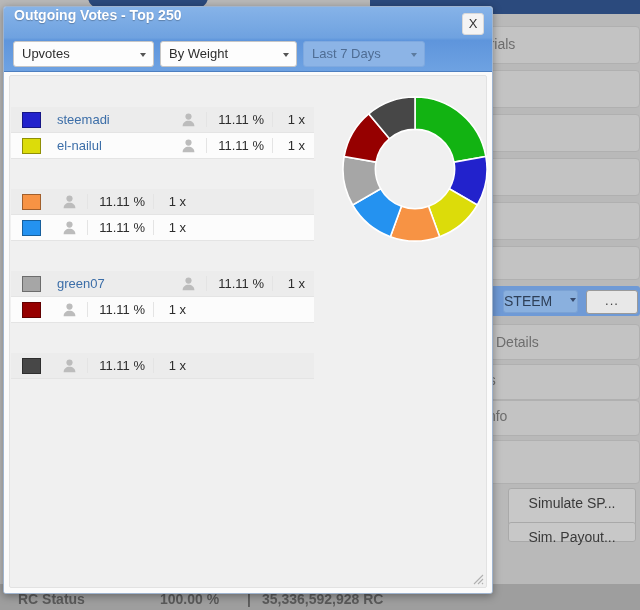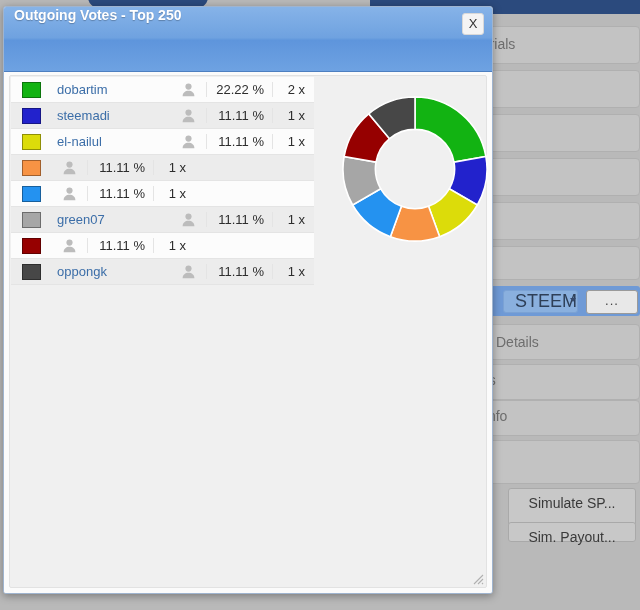--- a/index.html
+++ b/index.html
@@ -30,21 +30,21 @@
     position: absolute; color: #6e6e6e; font-size: 14px;
     white-space: nowrap; filter: blur(0.4px);
   }
   .bg-steem-bar {
     position: absolute; left: 430px; top: 286px; width: 210px; height: 30px;
     background: #6f9ad6; border-radius: 3px;
   }
   .bg-steem-pill {
     position: absolute; left: 503px; top: 290px; width: 75px; height: 23px;
     background: #8ab0de; border: 1px solid #7ba2d4; border-radius: 3px;
-    color: #2e3f57; font-size: 18px; line-height: 21px; text-align: right;
+    color: #2e3f57; font-size: 14px; line-height: 21px; text-align: left;
   }
   .bg-steem-caret {
     position: absolute; left: 570px; top: 298px;
     border-left: 3px solid transparent; border-right: 3px solid transparent;
     border-top: 4px solid #36486a;
   }
   .bg-dots-btn {
     position: absolute; left: 586px; top: 290px; width: 52px; height: 24px;
     background: #e8e8e8; border: 1px solid #9a9a9a; border-radius: 3px;
     color: #444; font-size: 13px; line-height: 20px; text-align: center;
@@ -124,21 +124,21 @@
 
   
   .vote-list {
     position: absolute; left: 1px; top: 1px; width: 303px;
   }
   .vote-row {
     display: flex; align-items: center;
     height: 26px; border-bottom: 1px solid #e4e4e4;
     background: #fcfcfc;
   }
-  .vote-row.alt { background: #ececec; }
+  .vote-row.alt { background: #ececec; margin-top: 30px; }
   .swatch-cell { width: 40px; display: flex; justify-content: center; }
   .swatch {
     width: 19px; height: 16px; border: 1px solid rgba(0,0,0,.35);
   }
   .name-cell {
     flex: 1; padding-left: 6px; color: #3c6ea8; font-size: 13px;
     white-space: nowrap; overflow: hidden;
   }
   .icon-cell { width: 36px; display: flex; justify-content: center; }
   .person-icon { display: block; }
@@ -190,134 +190,139 @@
   <div class="bg-label" style="left:484px; top:372px;">rs</div>
 
   <div class="bg-panel" style="left:436px; top:400px; width:204px; height:36px;"></div>
   <div class="bg-label" style="left:484px; top:408px;">Info</div>
 
   <div class="bg-panel" style="left:436px; top:440px; width:204px; height:44px;"></div>
 
   <div class="bg-btn" style="left:508px; top:488px; width:128px; height:38px;">Simulate SP...</div>
   <div class="bg-btn" style="left:508px; top:522px; width:128px; height:20px;">Sim. Payout...</div>
 
+  <div class="bg-statusbar">
+    <div class="bg-status-text" style="left:18px;">RC Status</div>
+    <div class="bg-status-text" style="left:160px;">100.00 %</div>
+    <div class="bg-status-text" style="left:247px;">|</div>
+    <div class="bg-status-text" style="left:262px;">35,336,592,928 RC</div>
+  </div>
 </div>
 
 <div id="dialog">
 
   <div class="dlg-header">
     <div class="dlg-title">Outgoing Votes - Top 250</div>
     <div class="dlg-close">X</div>
 
+    <div class="dlg-controls">
+      <div class="sel w1">
+        <span>Upvotes</span>
+        <span class="caret"></span>
+      </div>
+      <div class="sel w2">
+        <span>By Weight</span>
+        <span class="caret"></span>
+      </div>
+      <div class="sel disabled">
+        <span>Last 7 Days</span>
+        <span class="caret"></span>
+      </div>
+    </div>
   </div>
 
   <div class="dlg-body">
     <div class="content-card">
 
       <div class="vote-list" id="vote-list">
+          <div class="vote-row alt">
+            <div class="swatch-cell">
+       <span class="swatch" style="background:#2222cc"></span>
+     </div>
+     <div class="name-cell">steemadi</div>
+     <div class="icon-cell">
+              <svg class="person-icon" width="15" height="15" viewBox="0 0 15 15">
+  <circle cx="7.5" cy="4.6" r="3.1" fill="#bcbcbc"></circle>
+  <path d="M1.6 14.2c0-3.4 2.7-5.4 5.9-5.4s5.9 2 5.9 5.4z" fill="#bcbcbc"></path>
+</svg>
+            </div>
+     <div class="pct-cell">11.11 %</div>
+     <div class="cnt-cell">1 x</div>
+          </div>
           <div class="vote-row">
             <div class="swatch-cell">
-       <span class="swatch" style="background:#12b312"></span>
-     </div>
-     <div class="name-cell">dobartim</div>
-     <div class="icon-cell">
-              <svg class="person-icon" width="15" height="15" viewBox="0 0 15 15">
-  <circle cx="7.5" cy="4.6" r="3.1" fill="#bcbcbc"></circle>
-  <path d="M1.6 14.2c0-3.4 2.7-5.4 5.9-5.4s5.9 2 5.9 5.4z" fill="#bcbcbc"></path>
-</svg>
-            </div>
-     <div class="pct-cell">22.22 %</div>
-     <div class="cnt-cell">2 x</div>
+       <span class="swatch" style="background:#dcdc0a"></span>
+     </div>
+     <div class="name-cell">el-nailul</div>
+     <div class="icon-cell">
+              <svg class="person-icon" width="15" height="15" viewBox="0 0 15 15">
+  <circle cx="7.5" cy="4.6" r="3.1" fill="#bcbcbc"></circle>
+  <path d="M1.6 14.2c0-3.4 2.7-5.4 5.9-5.4s5.9 2 5.9 5.4z" fill="#bcbcbc"></path>
+</svg>
+            </div>
+     <div class="pct-cell">11.11 %</div>
+     <div class="cnt-cell">1 x</div>
           </div>
           <div class="vote-row alt">
             <div class="swatch-cell">
-       <span class="swatch" style="background:#2222cc"></span>
-     </div>
-     <div class="name-cell">steemadi</div>
+       <span class="swatch" style="background:#f79344"></span>
+     </div>
      <div class="icon-cell">
               <svg class="person-icon" width="15" height="15" viewBox="0 0 15 15">
   <circle cx="7.5" cy="4.6" r="3.1" fill="#bcbcbc"></circle>
   <path d="M1.6 14.2c0-3.4 2.7-5.4 5.9-5.4s5.9 2 5.9 5.4z" fill="#bcbcbc"></path>
 </svg>
             </div>
      <div class="pct-cell">11.11 %</div>
      <div class="cnt-cell">1 x</div>
           </div>
           <div class="vote-row">
             <div class="swatch-cell">
-       <span class="swatch" style="background:#dcdc0a"></span>
-     </div>
-     <div class="name-cell">el-nailul</div>
+       <span class="swatch" style="background:#2492f0"></span>
+     </div>
      <div class="icon-cell">
               <svg class="person-icon" width="15" height="15" viewBox="0 0 15 15">
   <circle cx="7.5" cy="4.6" r="3.1" fill="#bcbcbc"></circle>
   <path d="M1.6 14.2c0-3.4 2.7-5.4 5.9-5.4s5.9 2 5.9 5.4z" fill="#bcbcbc"></path>
 </svg>
             </div>
      <div class="pct-cell">11.11 %</div>
      <div class="cnt-cell">1 x</div>
           </div>
           <div class="vote-row alt">
             <div class="swatch-cell">
-       <span class="swatch" style="background:#f79344"></span>
-     </div>
+       <span class="swatch" style="background:#a6a6a6"></span>
+     </div>
+     <div class="name-cell">green07</div>
      <div class="icon-cell">
               <svg class="person-icon" width="15" height="15" viewBox="0 0 15 15">
   <circle cx="7.5" cy="4.6" r="3.1" fill="#bcbcbc"></circle>
   <path d="M1.6 14.2c0-3.4 2.7-5.4 5.9-5.4s5.9 2 5.9 5.4z" fill="#bcbcbc"></path>
 </svg>
             </div>
      <div class="pct-cell">11.11 %</div>
      <div class="cnt-cell">1 x</div>
           </div>
           <div class="vote-row">
             <div class="swatch-cell">
-       <span class="swatch" style="background:#2492f0"></span>
+       <span class="swatch" style="background:#960000"></span>
      </div>
      <div class="icon-cell">
               <svg class="person-icon" width="15" height="15" viewBox="0 0 15 15">
   <circle cx="7.5" cy="4.6" r="3.1" fill="#bcbcbc"></circle>
   <path d="M1.6 14.2c0-3.4 2.7-5.4 5.9-5.4s5.9 2 5.9 5.4z" fill="#bcbcbc"></path>
 </svg>
             </div>
      <div class="pct-cell">11.11 %</div>
      <div class="cnt-cell">1 x</div>
           </div>
           <div class="vote-row alt">
             <div class="swatch-cell">
-       <span class="swatch" style="background:#a6a6a6"></span>
-     </div>
-     <div class="name-cell">green07</div>
-     <div class="icon-cell">
-              <svg class="person-icon" width="15" height="15" viewBox="0 0 15 15">
-  <circle cx="7.5" cy="4.6" r="3.1" fill="#bcbcbc"></circle>
-  <path d="M1.6 14.2c0-3.4 2.7-5.4 5.9-5.4s5.9 2 5.9 5.4z" fill="#bcbcbc"></path>
-</svg>
-            </div>
-     <div class="pct-cell">11.11 %</div>
-     <div class="cnt-cell">1 x</div>
-          </div>
-          <div class="vote-row">
-            <div class="swatch-cell">
-       <span class="swatch" style="background:#960000"></span>
-     </div>
-     <div class="icon-cell">
-              <svg class="person-icon" width="15" height="15" viewBox="0 0 15 15">
-  <circle cx="7.5" cy="4.6" r="3.1" fill="#bcbcbc"></circle>
-  <path d="M1.6 14.2c0-3.4 2.7-5.4 5.9-5.4s5.9 2 5.9 5.4z" fill="#bcbcbc"></path>
-</svg>
-            </div>
-     <div class="pct-cell">11.11 %</div>
-     <div class="cnt-cell">1 x</div>
-          </div>
-          <div class="vote-row alt">
-            <div class="swatch-cell">
        <span class="swatch" style="background:#474747"></span>
      </div>
-     <div class="name-cell">oppongk</div>
      <div class="icon-cell">
               <svg class="person-icon" width="15" height="15" viewBox="0 0 15 15">
   <circle cx="7.5" cy="4.6" r="3.1" fill="#bcbcbc"></circle>
   <path d="M1.6 14.2c0-3.4 2.7-5.4 5.9-5.4s5.9 2 5.9 5.4z" fill="#bcbcbc"></path>
 </svg>
             </div>
      <div class="pct-cell">11.11 %</div>
      <div class="cnt-cell">1 x</div>
           </div>
         </div>

